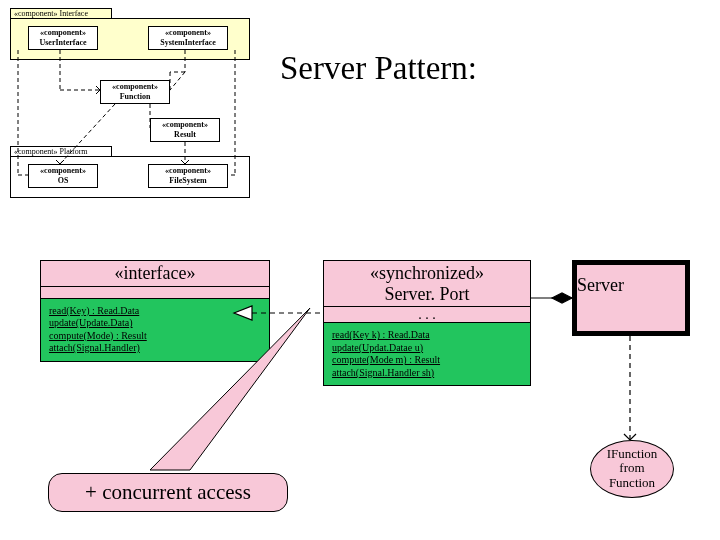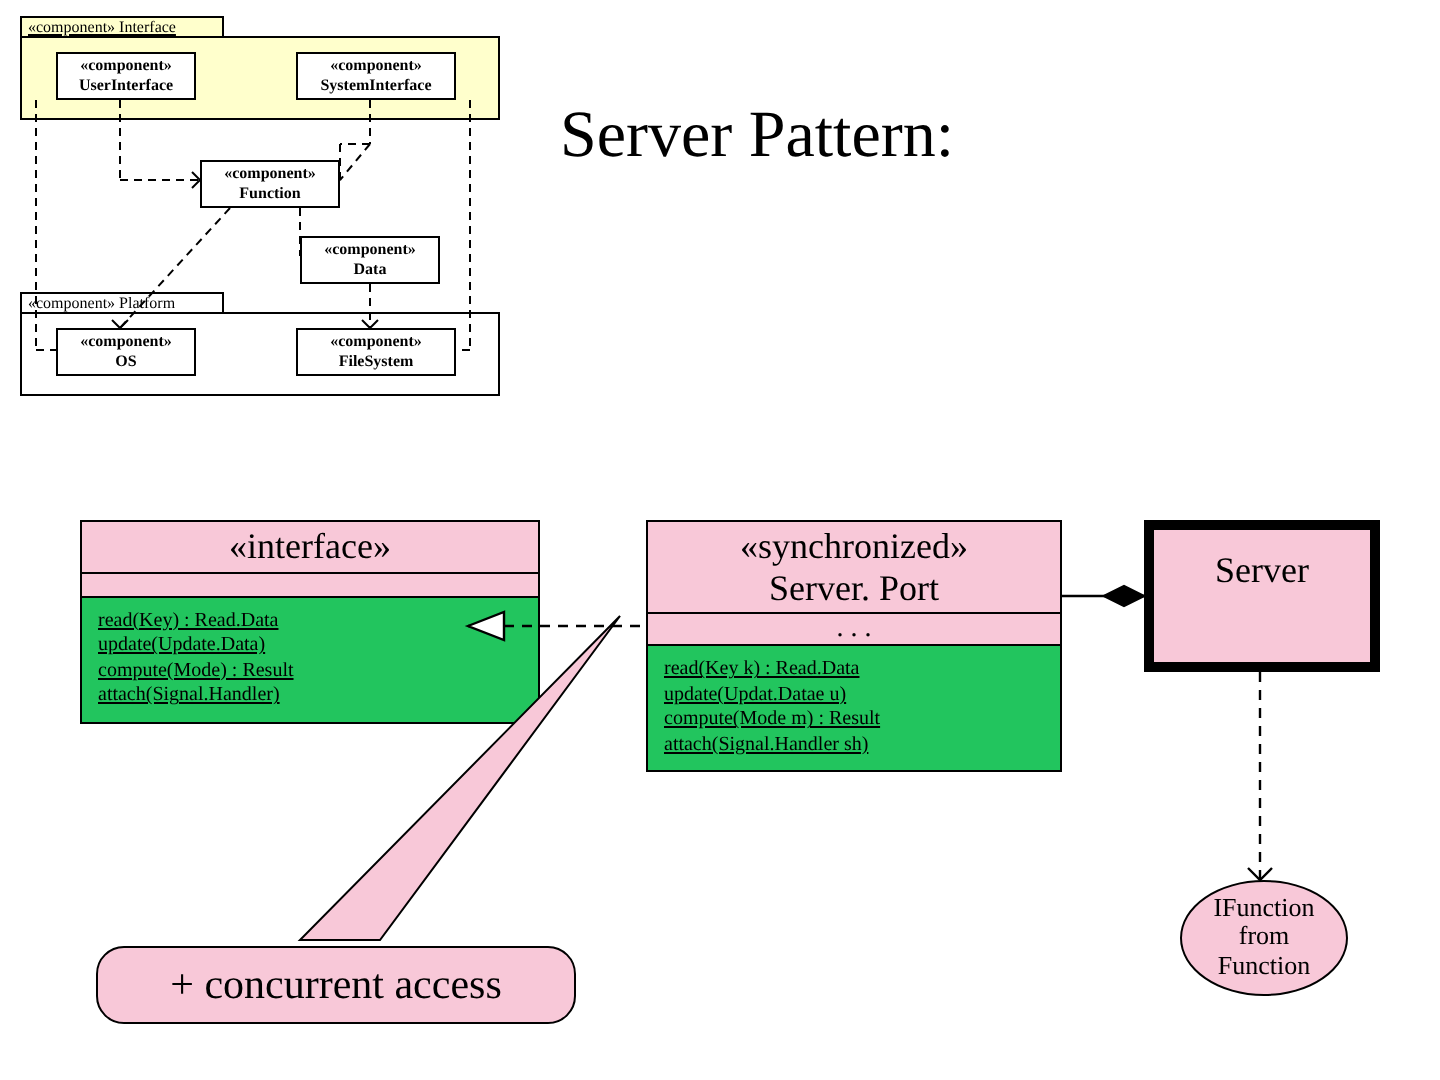--- a/index.html
+++ b/index.html
@@ -30,21 +30,21 @@
   }
   .comp {
     border: 1px solid #000;
     background: #fff;
     font-size: 8px;
     text-align: center;
     line-height: 10px;
     padding: 1px 2px;
     font-weight: bold;
   }
-  .yellow { background: #ffffcc; text-decoration: underline; }
+  .yellow { background: #ffffcc; }
 
   
   .title {
     font-size: 33px;
     text-align: left;
     line-height: 1.15;
   }
 
   
   .uml {
@@ -65,21 +65,21 @@
     line-height: 1.25;
     background: #22c55e;
     text-decoration: underline;
   }
   .uml-stub { border-bottom: 1.5px solid #000; height: 16px; text-align:center; font-size:14px; }
 
   
   .server-box {
     border: 5px solid #000;
     background: #f8c8d8;
-    text-align: center;
+    text-align: left;
     font-size: 18px;
     padding-top: 10px;
   }
 
   
   .callout {
     border: 1px solid #000;
     border-radius: 14px;
     background: #f8c8d8;
     font-size: 21px;
@@ -114,21 +114,21 @@
   <div>SystemInterface</div>
 </div>
 
 <div class="abs comp" style="left:100px; top:80px; width:70px;">
   <div>«component»</div>
   <div>Function</div>
 </div>
 
 <div class="abs comp" style="left:150px; top:118px; width:70px;">
   <div>«component»</div>
-  <div>Data</div>
+  <div>Result</div>
 </div>
 
 <div class="abs pkg-tab" style="left:10px; top:146px; width:102px;">«component» Platform</div>
 <div class="abs pkg" style="left:10px; top:156px; width:240px; height:42px;"></div>
 <div class="abs comp" style="left:28px; top:164px; width:70px;">
   <div>«component»</div>
   <div>OS</div>
 </div>
 <div class="abs comp" style="left:148px; top:164px; width:80px;">
   <div>«component»</div>

